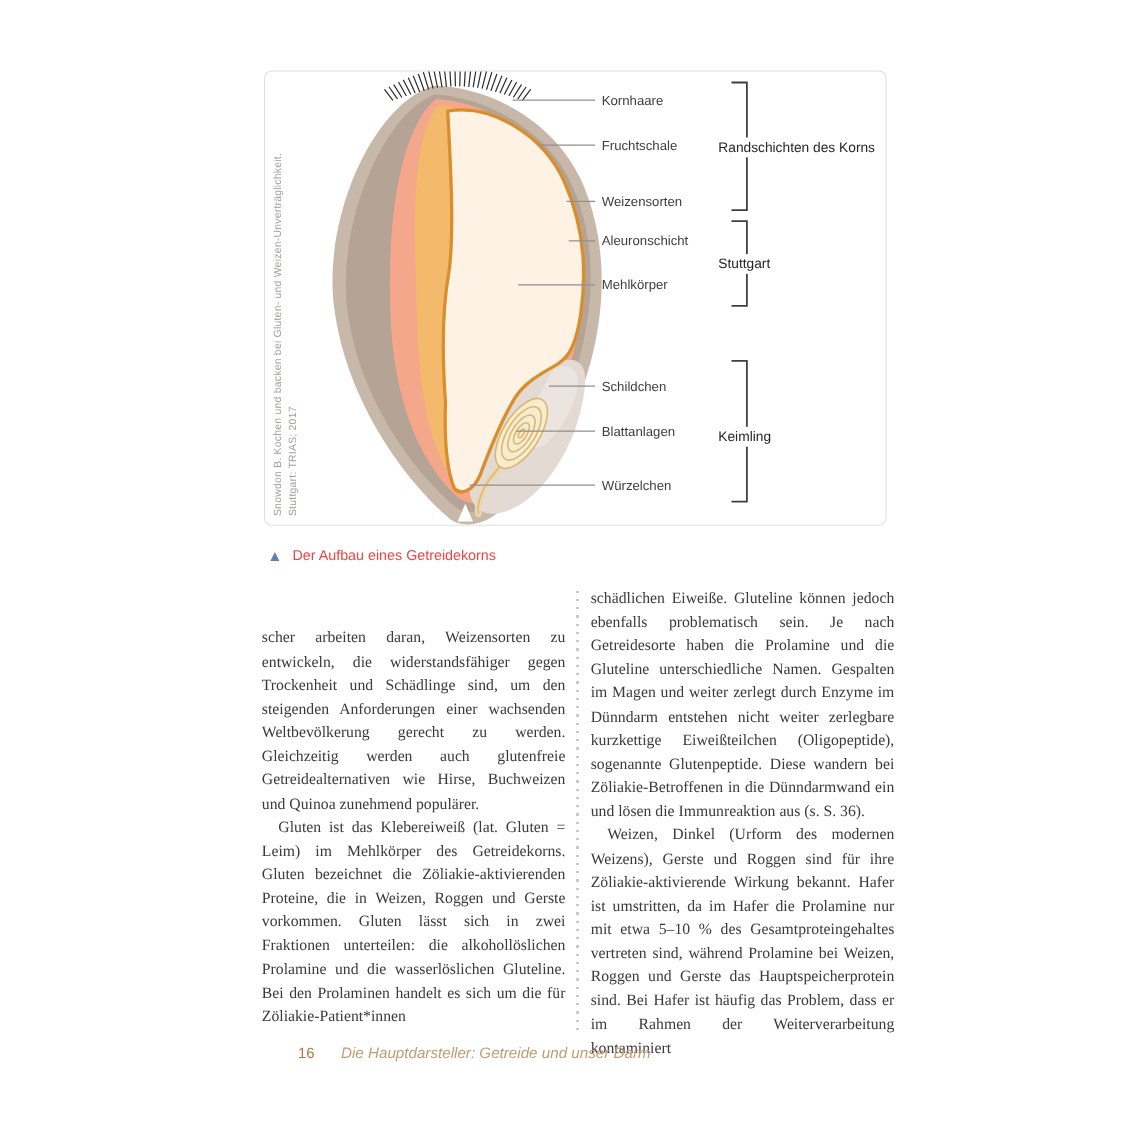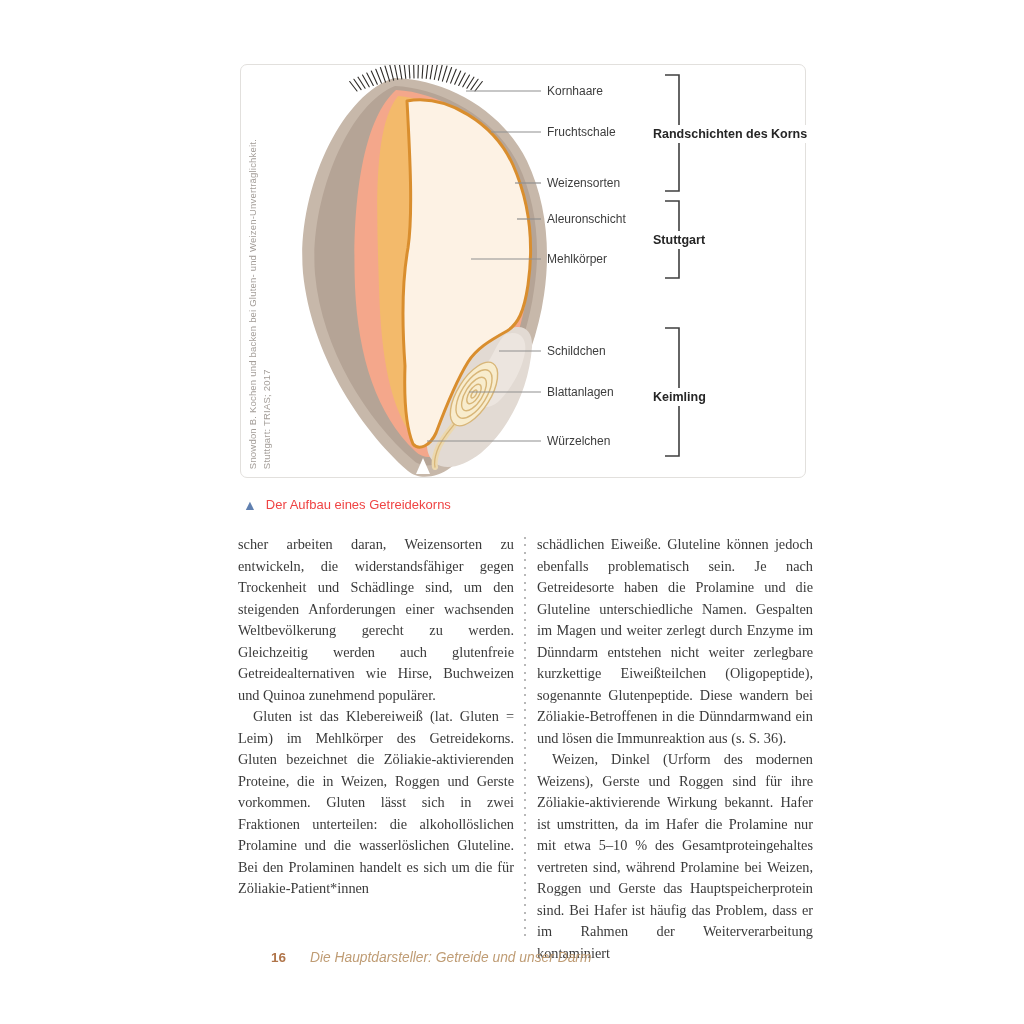--- a/index.html
+++ b/index.html
@@ -19,21 +19,21 @@
     border:1px solid #e2e0dd;border-radius:7px;background:#fff;box-sizing:border-box;}
   .grain-svg{position:absolute;left:0;top:0;}
 
   .source-citation{position:absolute;left:5px;bottom:8px;writing-mode:vertical-rl;
     transform:rotate(180deg);font-size:9.5px;line-height:1.5;color:var(--source-text);
     letter-spacing:.2px;}
   .source-citation span{display:block;white-space:nowrap;}
 
   .dlabel{position:absolute;left:306px;font-size:12px;color:var(--label-text);
     white-space:nowrap;}
-  .glabel{position:absolute;left:409px;font-size:12.5px;font-weight:bold;color:#262626;
+  .glabel{position:absolute;left:409px;font-size:12.5px;font-weight:normal;color:#262626;
     white-space:nowrap;background:#fff;padding:2px 3px;}
 
   .leaders line{stroke:var(--leader-line);stroke-width:1.2;}
   .brackets path{stroke:var(--bracket);stroke-width:1.6;fill:none;}
   .hairs line{stroke:var(--hair-color);stroke-width:1.1;stroke-linecap:round;}
 
   .husk-outer{fill:var(--husk-outer);}
   .husk-inner{fill:var(--husk-inner);}
   .bran-salmon{fill:var(--bran-salmon);}
   .bran-orange{fill:var(--bran-orange);}
@@ -48,30 +48,30 @@
   .notch{fill:#ffffff;}
 
   .figure-caption{position:absolute;left:243px;top:497px;display:flex;
     align-items:center;gap:9px;}
   .caption-marker{color:var(--caption-marker);font-size:14px;line-height:1;}
   .caption-text{font-size:13px;color:#ef4444;}
 
   .column{position:absolute;top:534px;width:276px;font-family:"Liberation Serif",serif;
     font-size:14.3px;line-height:21.5px;color:var(--body-text);text-align:justify;}
   .column p{margin:0;}
-  .col-left{left:238px;}
+  .col-left{left:238px;margin-top:36px;}
   .col-right{left:537px;}
   .indent{text-indent:15px;}
   .section-heading{font-family:"Liberation Sans",sans-serif;font-size:17.5px;
     font-weight:bold;color:var(--heading-accent);margin:34px 0 26px 24px;}
 
   .col-divider{position:absolute;left:524px;top:537px;width:2px;height:403px;
     background-image:repeating-linear-gradient(to bottom,#b8b8b8 0 2px,transparent 2px 7.5px);}
 
-  .page-number{position:absolute;left:271px;top:950px;font-size:13.5px;font-weight:bold;
+  .page-number{position:absolute;left:271px;top:950px;font-size:13.5px;font-weight:normal;
     color:var(--page-number);}
   .chapter-title{position:absolute;left:310px;top:950px;font-size:13.8px;font-style:italic;
     color:var(--chapter-title);text-align:center;}
 </style>
 </head>
 <body>
 
 <div class="figure-panel">
 
   <svg class="grain-svg" width="566" height="414" viewBox="0 0 566 414" xmlns="http://www.w3.org/2000/svg">

